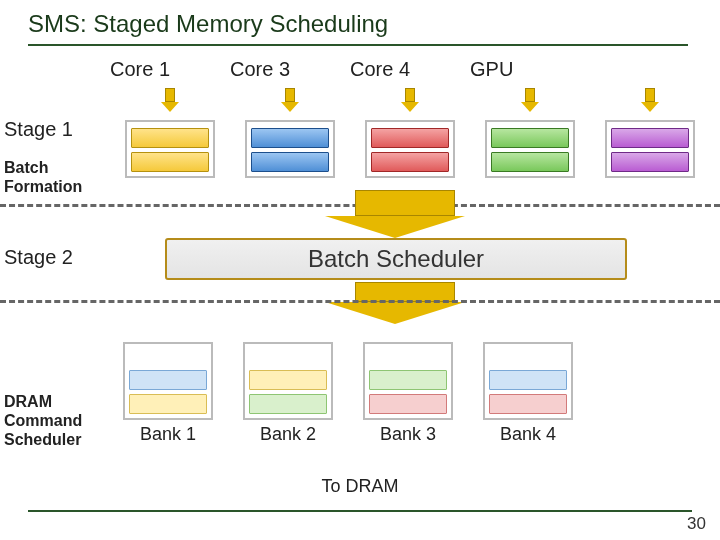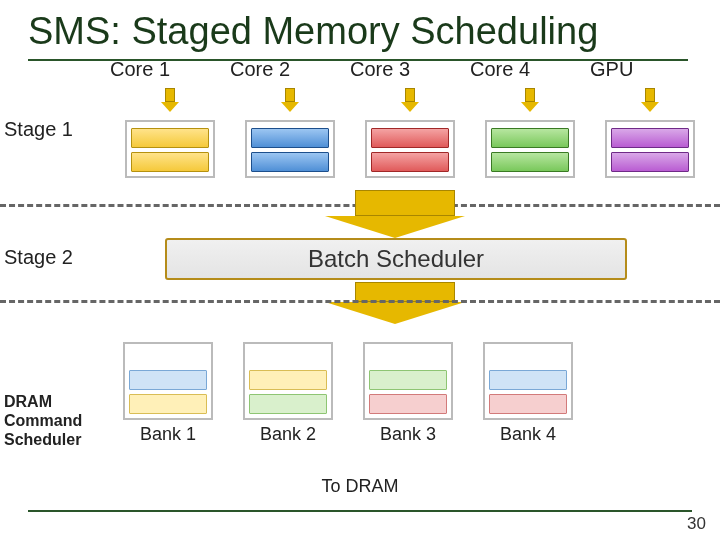--- a/index.html
+++ b/index.html
@@ -1,18 +1,18 @@
 <!DOCTYPE html>
 <html><head>
 <meta charset="utf-8">
 <style>
   * { box-sizing: border-box; margin: 0; padding: 0; }
   html, body { width: 720px; height: 540px; font-family: Arial, Helvetica, sans-serif; background: #fff; }
   .slide { width: 720px; height: 540px; position: relative; }
-  .title { font-size: 38px; color: #1a3a1a; padding: 10px 0 6px 28px; }
+  .title { font-size: 24px; color: #1a3a1a; padding: 10px 0 6px 28px; }
   .title-underline { width: 660px; height: 2px; background: #2a552a; margin-left: 28px; margin-bottom: 8px; }
 
   .top-labels { display: flex; position: absolute; left: 110px; top: 58px; width: 600px; }
   .top-label { width: 120px; text-align: left; font-size: 20px; color: #222; }
   .arrow-row { position: absolute; left: 110px; top: 88px; width: 600px; display: flex; }
   .arrow-slot { width: 120px; display: flex; justify-content: center; }
   .arrow-container { display:flex; flex-direction:column; align-items:center; }
   .arrow-stem { width: 10px; height: 14px; border: 1px solid #a88600; }
   .arrow-tip { width: 0; height: 0; border-left: 9px solid transparent; border-right: 9px solid transparent; }
 
@@ -59,21 +59,20 @@
 </style>
 </head>
 <body>
 
 <div class="slide">
   <div class="title">SMS: Staged Memory Scheduling</div>
   <div class="title-underline"></div>
 
   <div class="top-labels">
     <div class="top-label">Core 1</div>
-    <div class="top-label">Core 2</div>
     <div class="top-label">Core 3</div>
     <div class="top-label">Core 4</div>
     <div class="top-label">GPU</div>
   </div>
 
   <div class="arrow-row">
     <div class="arrow-slot">
         <div class="arrow-container">
           <div class="arrow-stem" style="background:#e6b800"></div>
           <div class="arrow-tip" style="border-top:10px solid #e6b800"></div>
@@ -99,20 +98,24 @@
       </div>
     <div class="arrow-slot">
         <div class="arrow-container">
           <div class="arrow-stem" style="background:#e6b800"></div>
           <div class="arrow-tip" style="border-top:10px solid #e6b800"></div>
         </div>
       </div>
   </div>
 
   <div class="stage-label" style="left:4px; top:118px">Stage 1</div>
+  <div class="batch-label" style="left:4px; top:158px">
+    <span>Batch</span><br>
+    <span>Formation</span>
+  </div>
 
   <div class="queue-row" style="top:120px">
     <div class="queue-slot">
         <div class="queue">
       <div class="bar c-yellow"></div>
       <div class="bar c-yellow"></div>
     </div>
       </div>
     <div class="queue-slot">
         <div class="queue">

